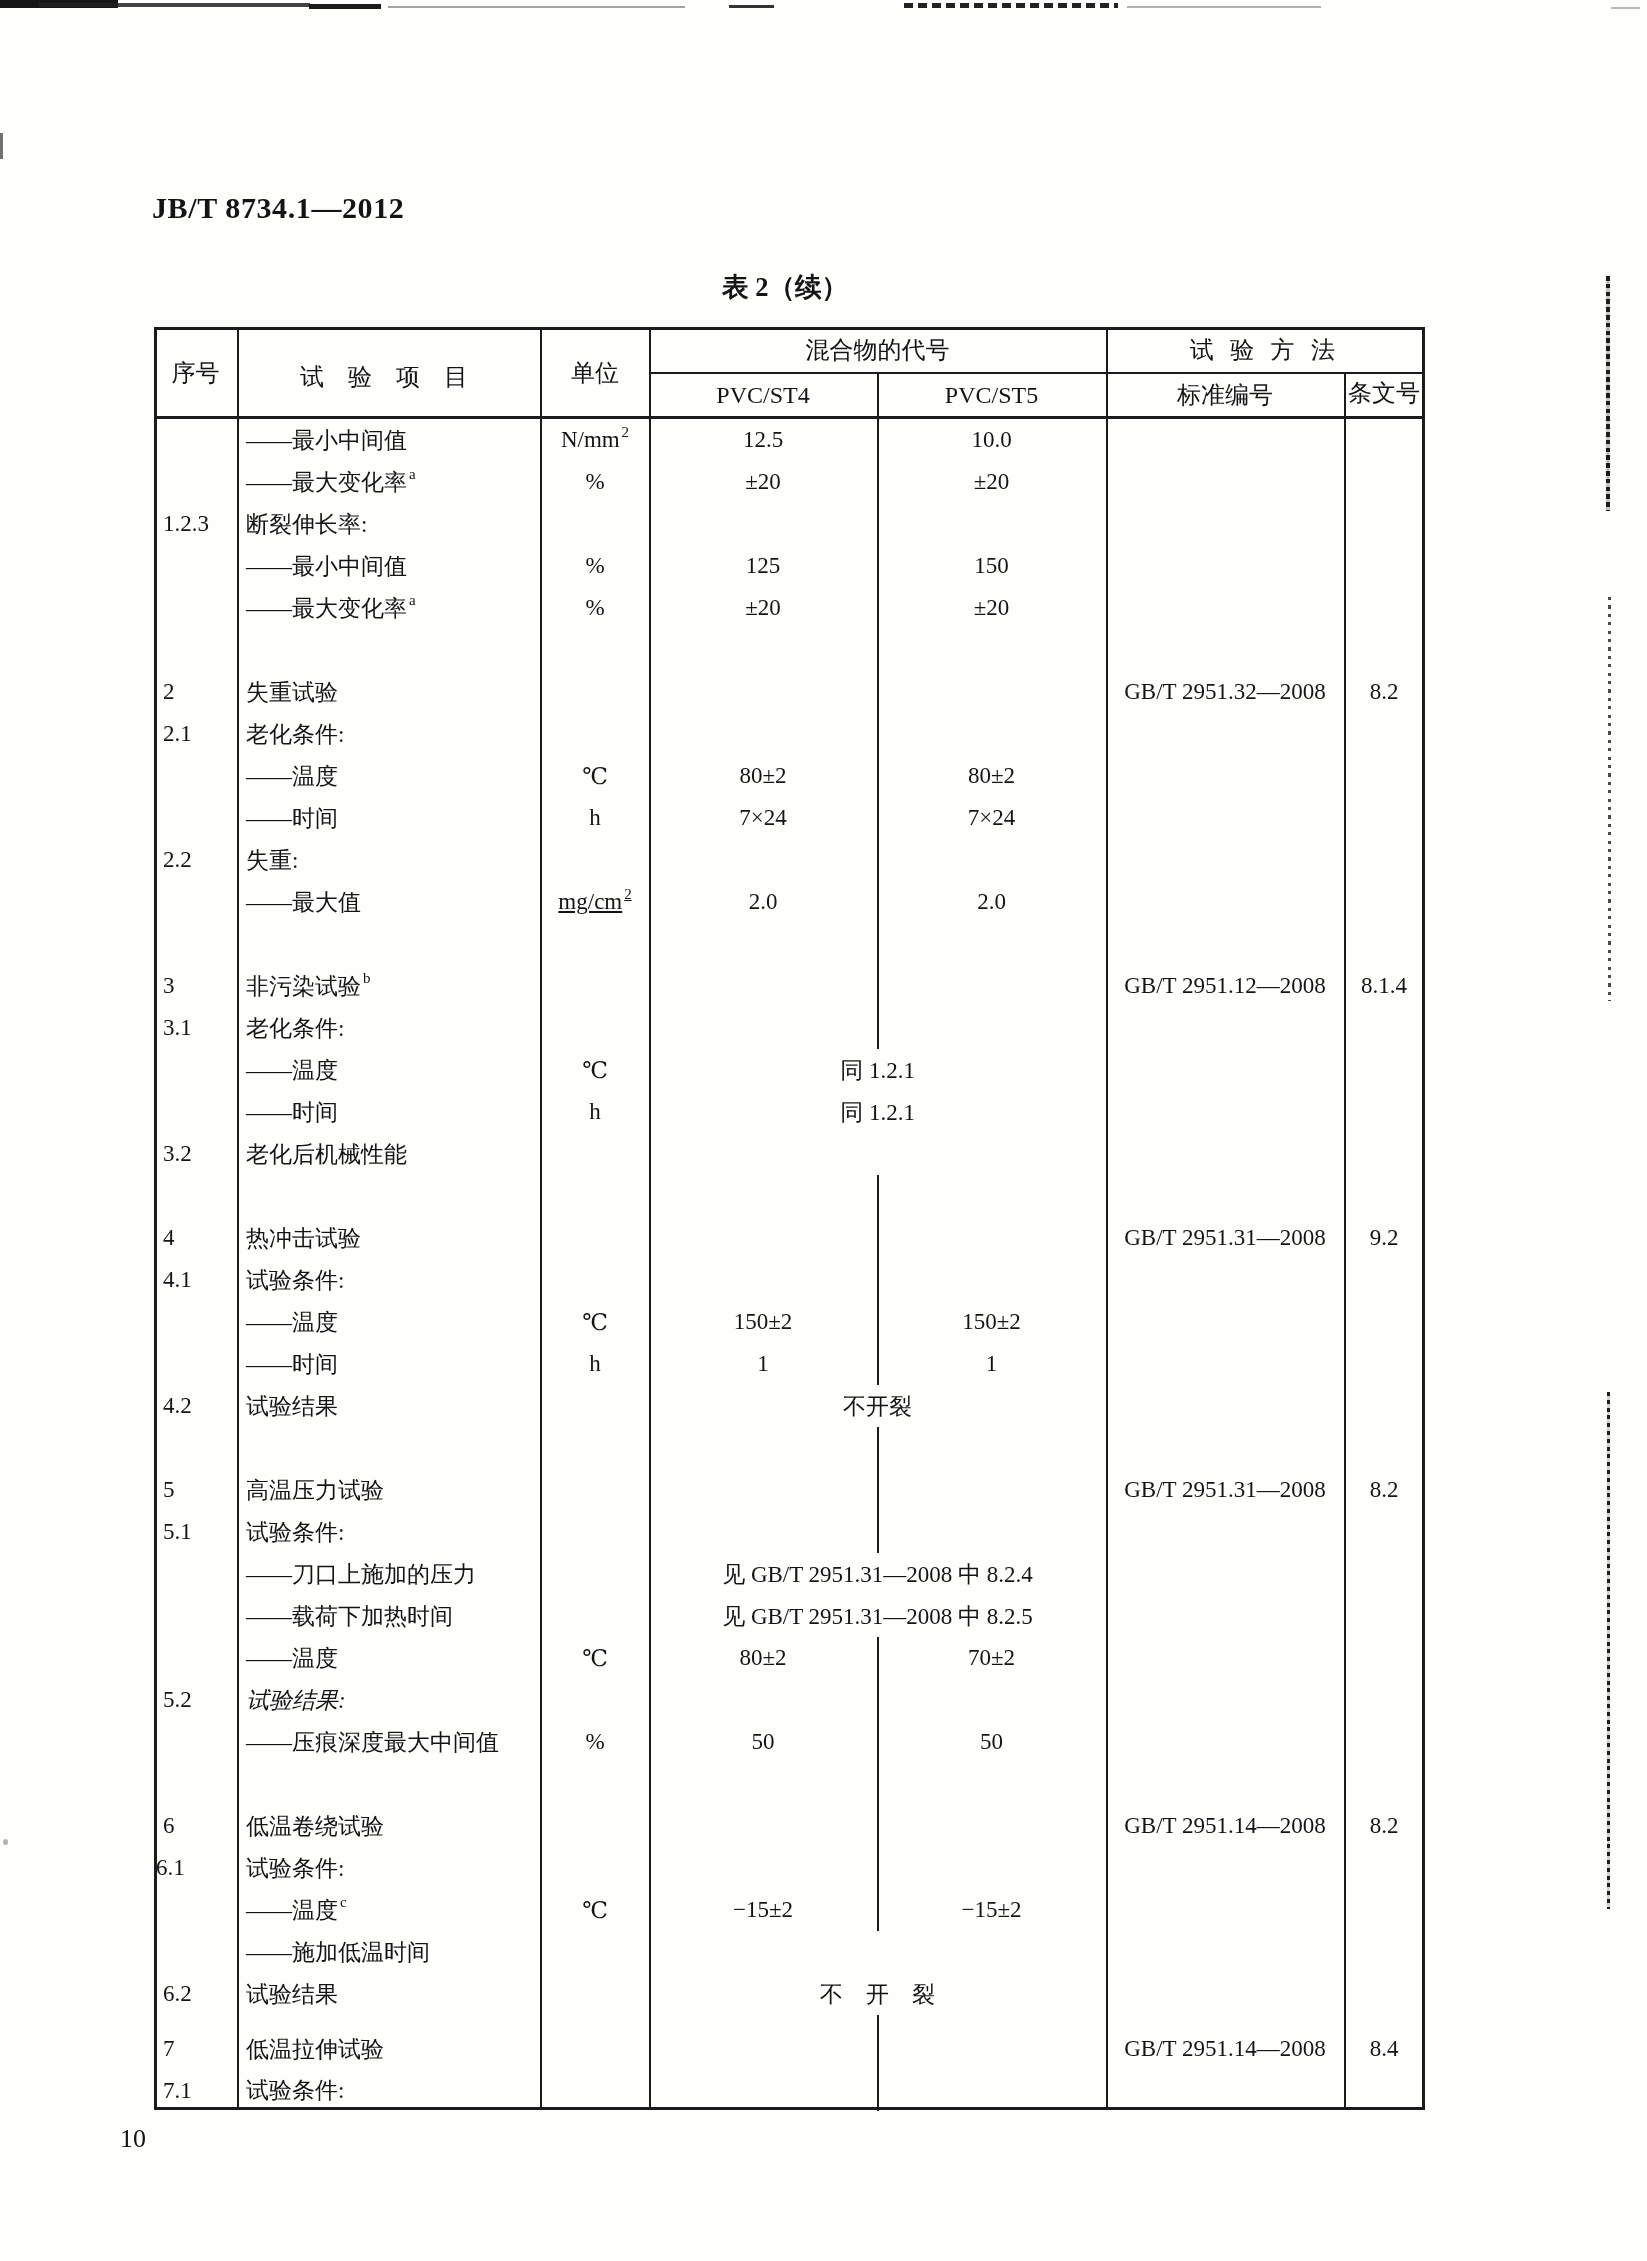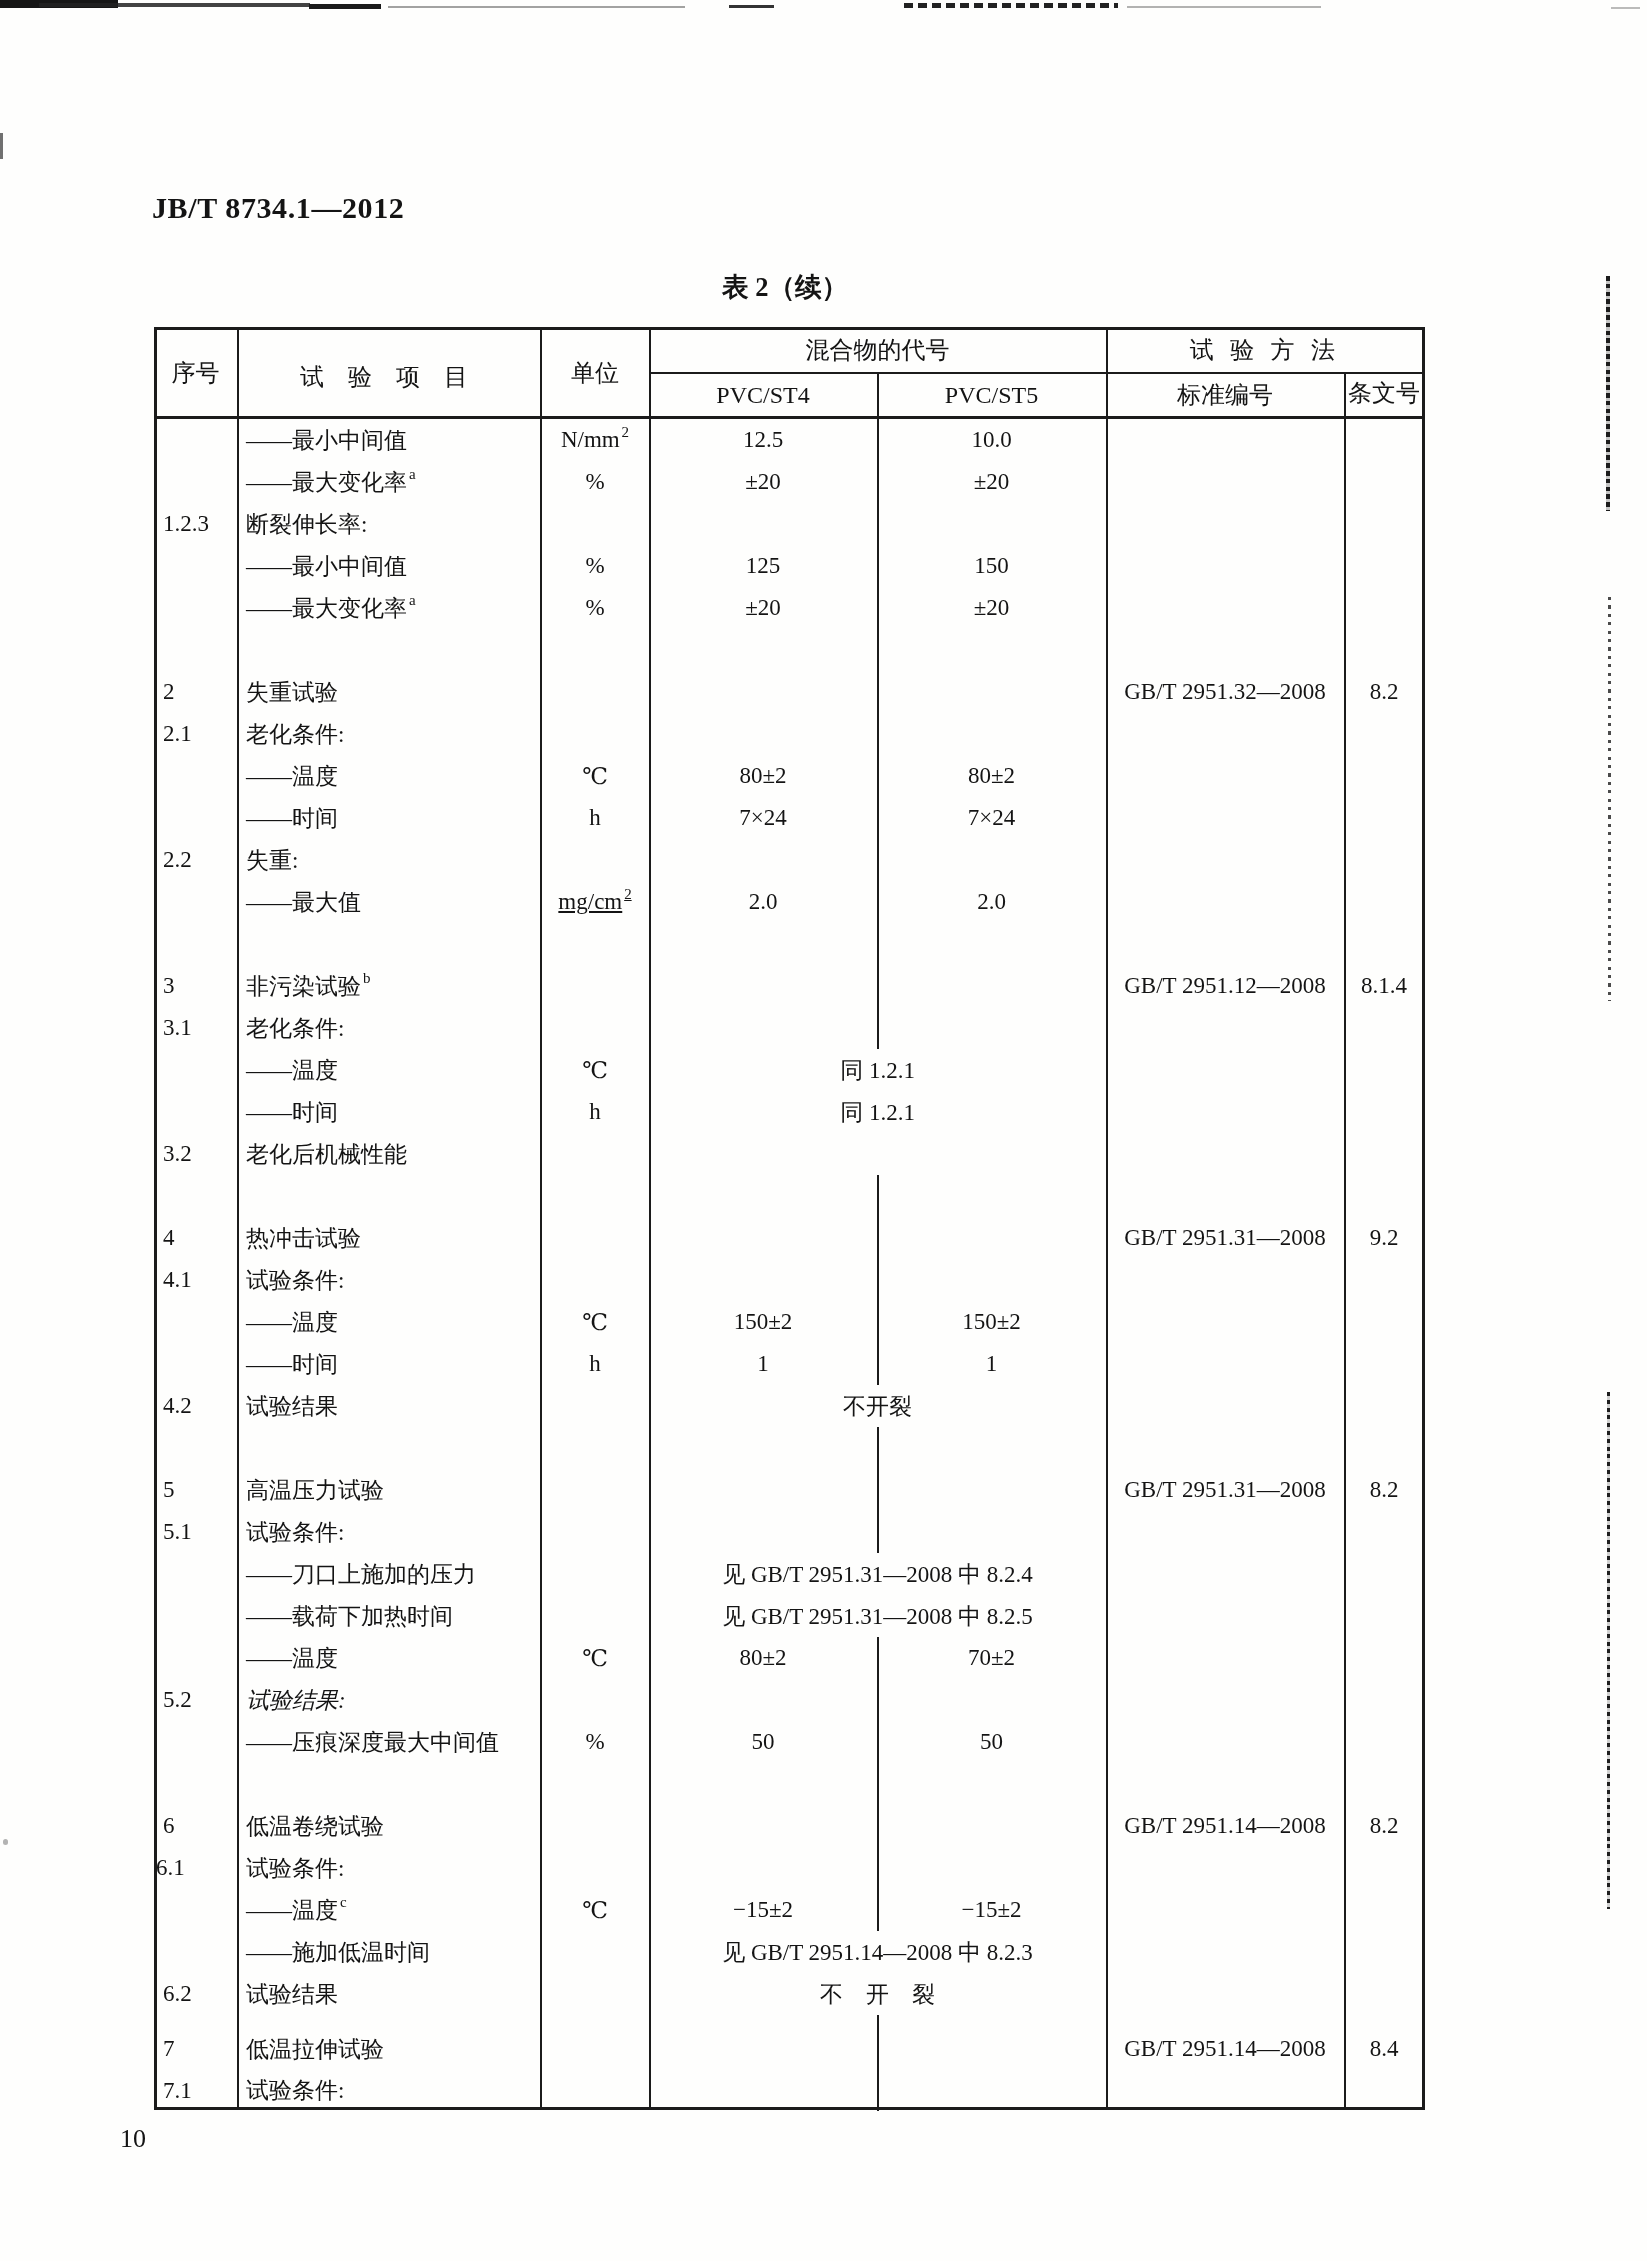--- a/index.html
+++ b/index.html
@@ -497,23 +497,20 @@
             <span>−15±2</span>
           </div>
           <div class="cell center" style="left: 723px; width: 229px; text-align: center;">
             <span>−15±2</span>
           </div>
         </div>
         <div class="trow" style="top: 1604px; height: 42px;">
           <div class="cell" style="left: 92px; width: 284px;">
             <span>——施加低温时间</span>
           </div>
-          <div class="cell center" style="left: 495px; width: 457px; text-align: center;">
-            <span>见 GB/T 2951.14—2008 中 8.2.3</span>
-          </div>
         </div>
         <div class="trow" style="top: 1646px; height: 42px;">
           <div class="cell" style="left: 9px; width: 71px;">
             <span>6.2</span>
           </div>
           <div class="cell" style="left: 92px; width: 284px;">
             <span>试验结果</span>
           </div>
           <div class="cell center" style="left: 495px; width: 457px; text-align: center;">
             <span>不　开　裂</span>

